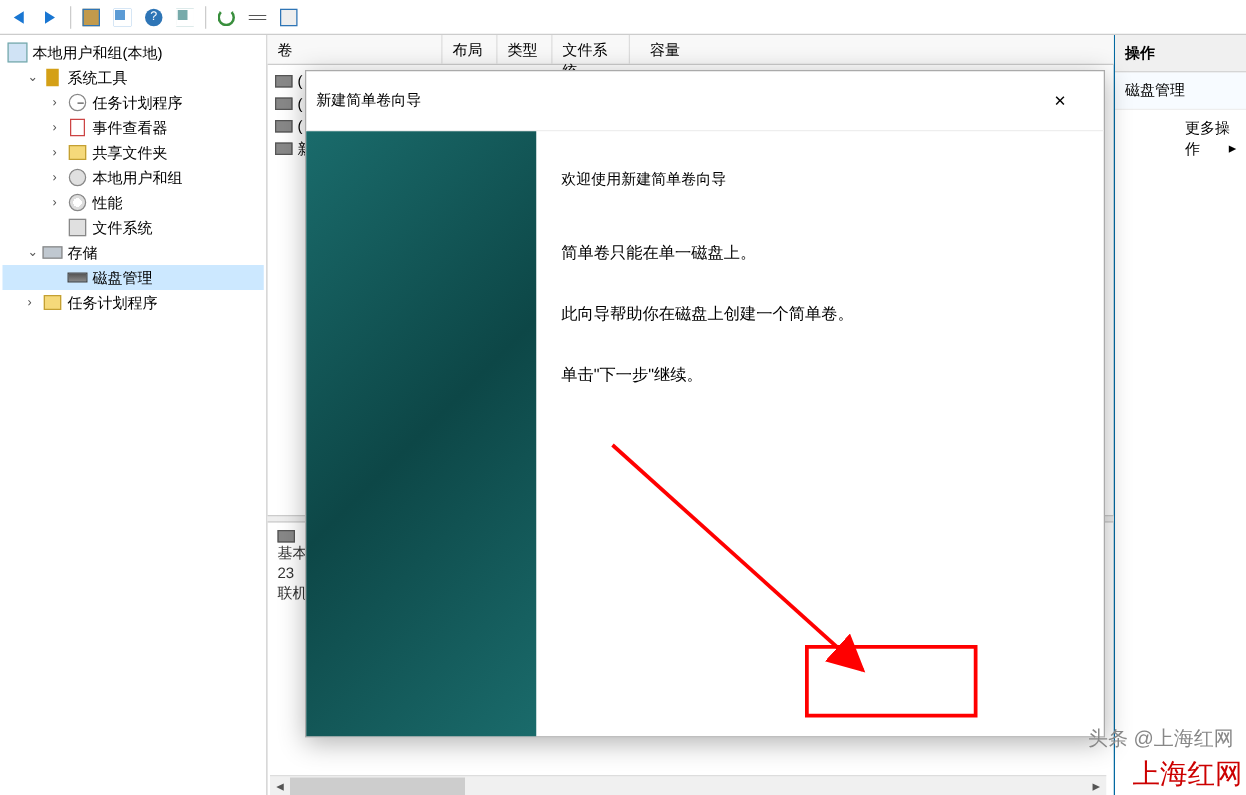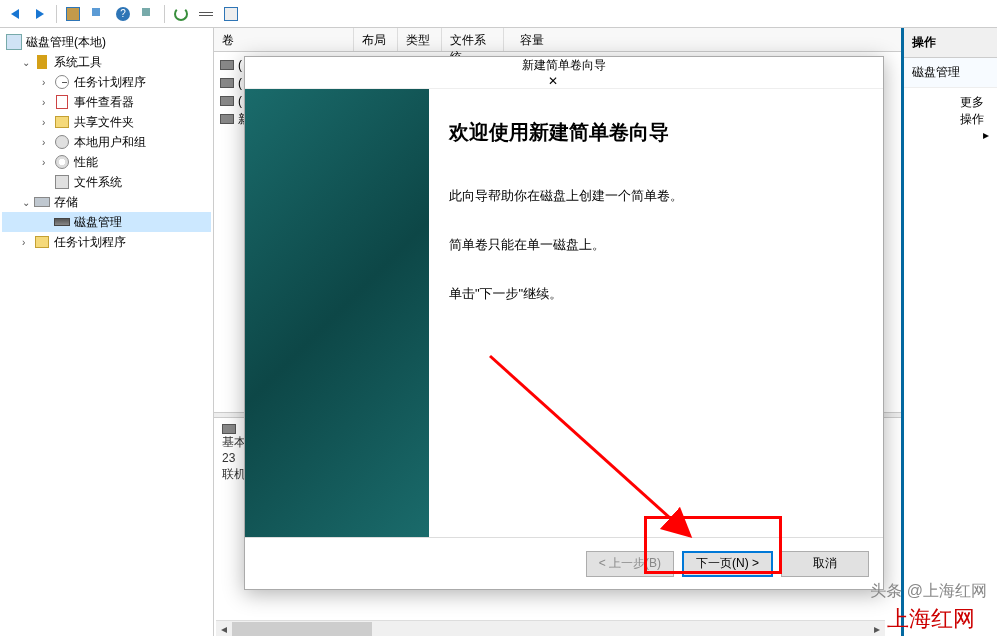--- a/index.html
+++ b/index.html
@@ -50,49 +50,49 @@
 .col.c5 { flex:1;}
 .col.c6 { width:48px; text-align:right; border-right:none;}
 
 .vol-list { padding:4px 6px;}
 .vol-row { display:flex; align-items:center; height:18px; gap:4px;}
 .vol-ico { width:14px; height:10px; background:#888; border:1px solid #555;}
 
 .splitter { height:6px; background:#eee; border-top:1px solid #ccc; border-bottom:1px solid #ccc; margin-top:280px;}
 .bottom-info { padding:6px 8px; line-height:16px; color:#333;}
 
-.right-panel { width:96px; border-left:3px solid #0369a1;}
+.right-panel { width:106px; border-left:1px solid #0369a1;}
 .rp-head { background:#f0f0f0; padding:6px 8px; border-bottom:1px solid #ccc; font-weight:bold;}
 .rp-section { padding:6px 8px; background:#f7fbff; border-bottom:1px solid #eee;}
 .rp-item { padding:6px 8px; cursor:pointer;margin-left:48px;}
 
 
 .dialog { position:absolute; left:244px; top:56px; width:640px; height:534px; background:#fff; border:1px solid #aaa; box-shadow:0 4px 20px rgba(0,0,0,0.3); display:flex; flex-direction:column;}
-.dlg-title { height:32px; display:flex; align-items:center; padding:0 8px; border-bottom:1px solid #eee;flex-direction:column;}
+.dlg-title { height:48px; display:flex; align-items:center; padding:0 8px; border-bottom:1px solid #eee;}
 .dlg-title span { flex:1; font-size:12px;}
 .dlg-close { width:32px; height:24px; display:flex; align-items:center; justify-content:center; cursor:pointer; font-size:14px;}
 .dlg-body { flex:1; display:flex;}
 .dlg-sidebar { width:184px; background:linear-gradient(135deg,#1a6b6b 0%,#0d4747 50%,#1a6b6b 100%);}
 .dlg-content { flex:1; padding:30px 20px 10px 20px;}
-.dlg-h1 { font-size:20px; font-weight:bold; margin-bottom:40px;}
+.dlg-h1 { font-size:12px; font-weight:normal; margin-bottom:40px;}
 .dlg-p { font-size:13px; margin-bottom:28px; line-height:1.6;}
 .dlg-footer { height:52px; border-top:1px solid #ddd; display:flex; align-items:center; justify-content:flex-end; padding:0 14px; gap:8px;}
 .dlg-btn { min-width:88px; height:26px; border:1px solid #adadad; background:#e1e1e1; cursor:pointer; font-size:12px; padding:0 12px;}
 .dlg-btn:disabled { color:#888; cursor:default;}
 .dlg-btn.default { border:2px solid #0078d7;}
 
 
 .highlight-box { position:absolute; left:644px; top:516px; width:138px; height:58px; border:3px solid #ff0000; pointer-events:none;}
 
 
 .red-arrow { position:absolute; left:480px; top:346px; pointer-events:none;}
 
 
 .wm1 { position:absolute; right:10px; bottom:34px; font-size:16px; color:#888; }
-.wm2 { position:absolute; right:22px; bottom:2px; font-size:22px; color:#cc0000; font-weight:500;text-align:right;}
+.wm2 { position:absolute; right:3px; bottom:2px; font-size:22px; color:#cc0000; font-weight:500;text-align:right;}
 
 
 .hscroll { position:absolute; bottom:0; left:216px; right:112px; height:16px; background:#f0f0f0; border-top:1px solid #ddd;}
 .hscroll .thumb { position:absolute; left:16px; width:140px; height:14px; top:1px; background:#cdcdcd;}
 .hscroll .arr { position:absolute; top:0; width:16px; height:16px; display:flex; align-items:center; justify-content:center; color:#555;}
 .hscroll .arr.l { left:0;} .hscroll .arr.r { right:0;}
 </style>
 </head>
 <body>
 
@@ -126,21 +126,21 @@
   <div class="tb-btn">
       <div class="ico-generic" style="background:#eee"></div>
     </div>
 </div>
 
 <div class="main">
 
   <div class="tree">
     <div class="tree-row">
       <span class="tree-icon ic-root"></span>
-      <span>磁盘管理(本地)</span>
+      <span>本地用户和组(本地)</span>
     </div>
     <div class="tree-row indent1">
       <span class="tree-toggle">⌄</span>
       <span class="tree-icon">
           <span class="ic-tools"></span>
         </span>
       <span>系统工具</span>
     </div>
     <div class="tree-row indent2">
       <span class="tree-toggle">›</span>
@@ -266,29 +266,24 @@
   <div class="dlg-title">
     <span>新建简单卷向导</span>
     <div class="dlg-close">
         <span>✕</span>
       </div>
   </div>
   <div class="dlg-body">
     <div class="dlg-sidebar"></div>
     <div class="dlg-content">
       <div class="dlg-h1">欢迎使用新建简单卷向导</div>
+      <div class="dlg-p">简单卷只能在单一磁盘上。</div>
       <div class="dlg-p">此向导帮助你在磁盘上创建一个简单卷。</div>
-      <div class="dlg-p">简单卷只能在单一磁盘上。</div>
       <div class="dlg-p">单击"下一步"继续。</div>
     </div>
-  </div>
-  <div class="dlg-footer">
-    <button class="dlg-btn" disabled="">&lt; 上一步(B)</button>
-    <button class="dlg-btn default">下一页(N) &gt;</button>
-    <button class="dlg-btn">取消</button>
   </div>
 </div>
 
 <div class="highlight-box"></div>
 
 <svg class="red-arrow" width="240" height="220">
   <defs>
     <marker id="ah" markerWidth="12" markerHeight="12" refX="9" refY="5" orient="auto">
       <path d="M0,0 L10,5 L0,10 Z" fill="#ff0000"></path>
     </marker>

